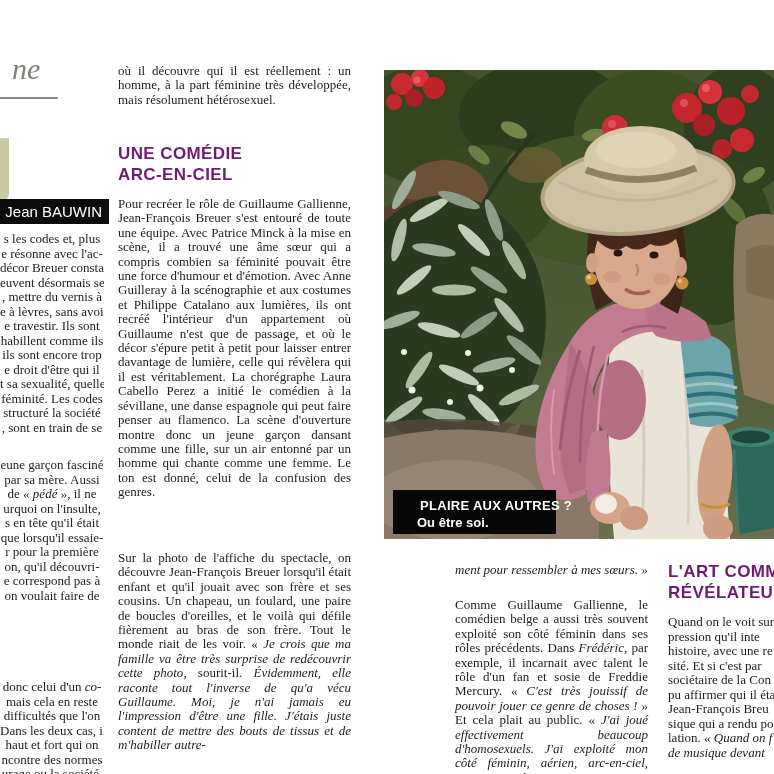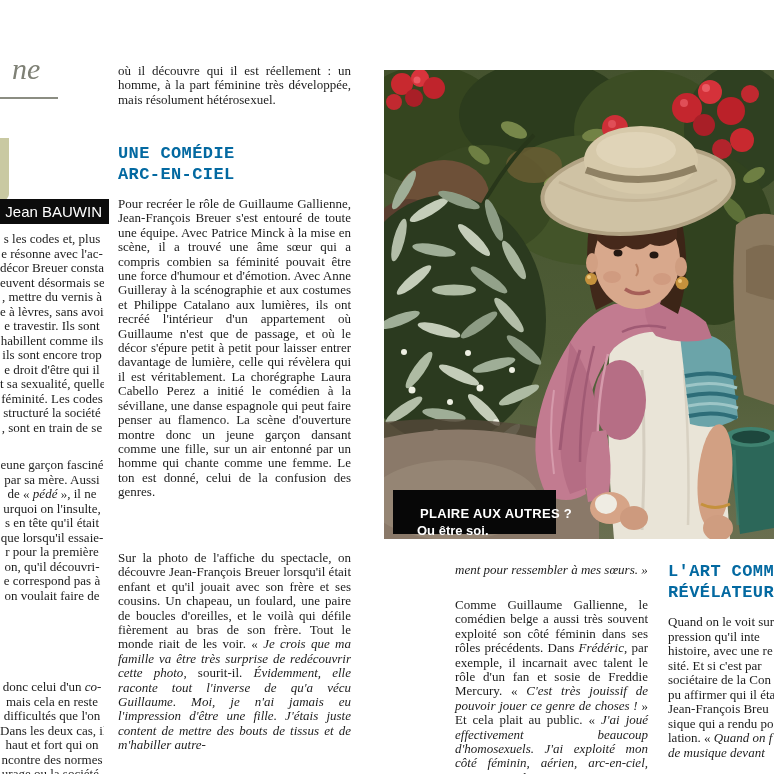--- a/index.html
+++ b/index.html
@@ -7,33 +7,33 @@
         font-family:"Liberation Serif",serif;color:#1c1c1c;}
   .abs{position:absolute;}
   
   .body-text{font-size:13px;line-height:14.4px;text-align:justify;}
   .line{font-size:13px;line-height:14.5px;height:14.5px;white-space:nowrap;overflow:hidden;}
   .col-left-block .line{text-align:center;}
   .clip-right{overflow:hidden;}
   .clip-right .line{text-align:left;}
   em{font-style:italic;}
   
-  .kicker{font-family:Liberation Mono, monospace;font-weight:bold;font-size:17px;
-          line-height:21px;letter-spacing:0.4px;color:#0369a1;}
+  .kicker{font-family:Liberation Sans, sans-serif;font-weight:bold;font-size:17px;
+          line-height:21px;letter-spacing:0.4px;color:#701a75;}
   
   .byline-box{background:#0c0c0c;color:#ffffff;font-family:"Liberation Sans",sans-serif;
               font-weight:normal;font-size:15px;line-height:25px;text-align:right;
               padding-right:7px;overflow:hidden;white-space:nowrap;}
   
   .script-ne{font-style:italic;font-size:30px;color:#7f8176;font-family:"Liberation Serif",serif;}
   .script-underline{background:#8b8d82;height:2px;}
   .dropcap-fragment{background:#c9c9a2;border-radius:0 0 6px 0;}
   
   .caption{background:#070707;color:#ffffff;font-family:"Liberation Sans",sans-serif;font-weight:bold;}
-  .caption .c1{font-size:13px;letter-spacing:0.3px;margin:16px 0 2px 11px;white-space:nowrap;padding-left:16px;}
+  .caption .c1{font-size:13px;letter-spacing:0.3px;margin:8px 0 2px 11px;white-space:nowrap;padding-left:16px;}
   .caption .c2{font-size:13px;margin-left:24px;white-space:nowrap;}
 </style>
 </head>
 <body>
 
 <div class="page">
 
   <span class="script-ne abs" style="left:12px;top:52px;">ne</span>
   <div class="script-underline abs" style="left:0;top:97px;width:58px;"></div>
   <div class="dropcap-fragment abs" style="left:0;top:138px;width:9px;height:62px;"></div>

